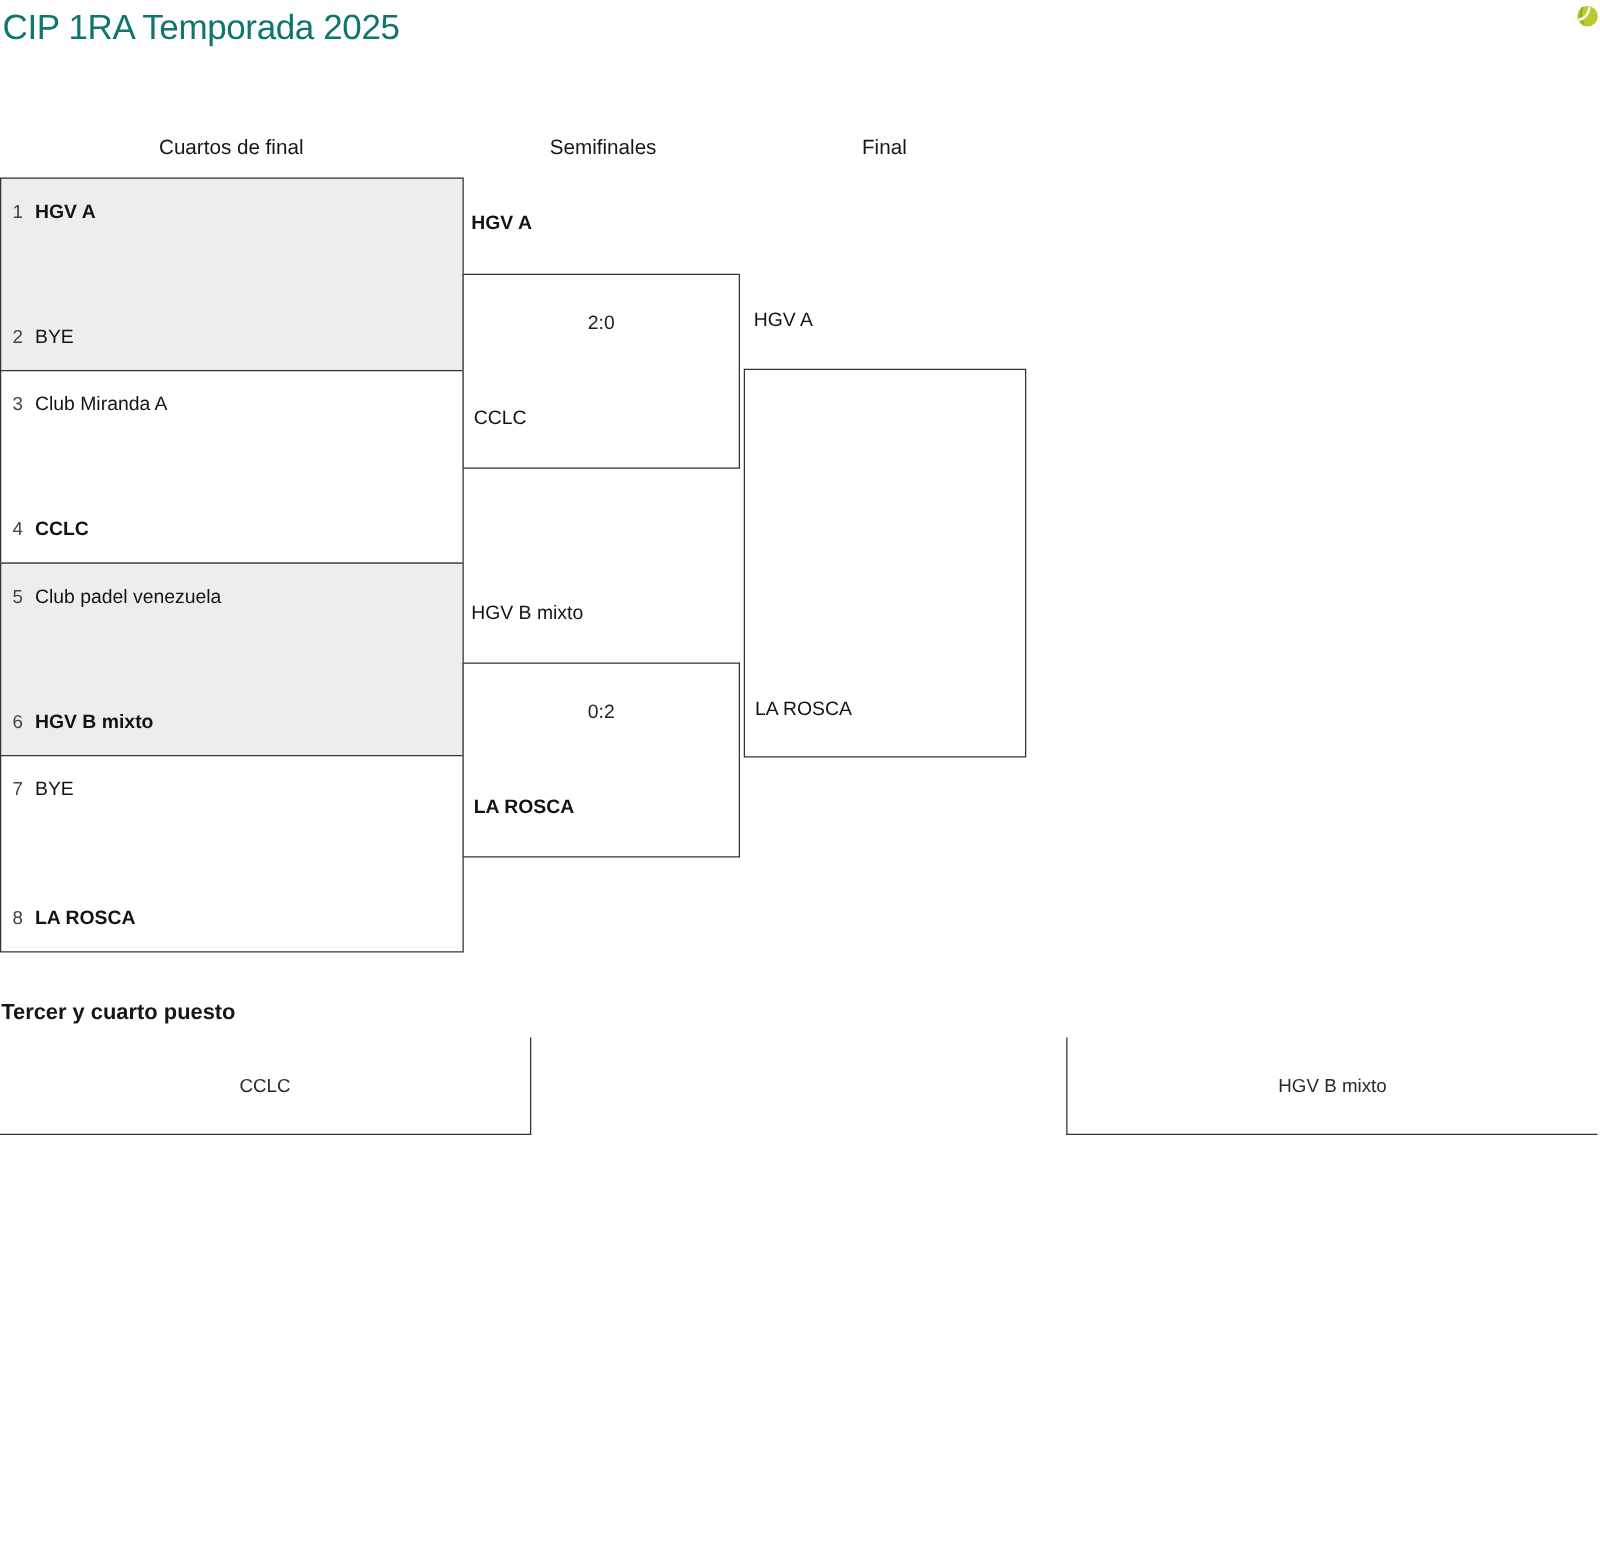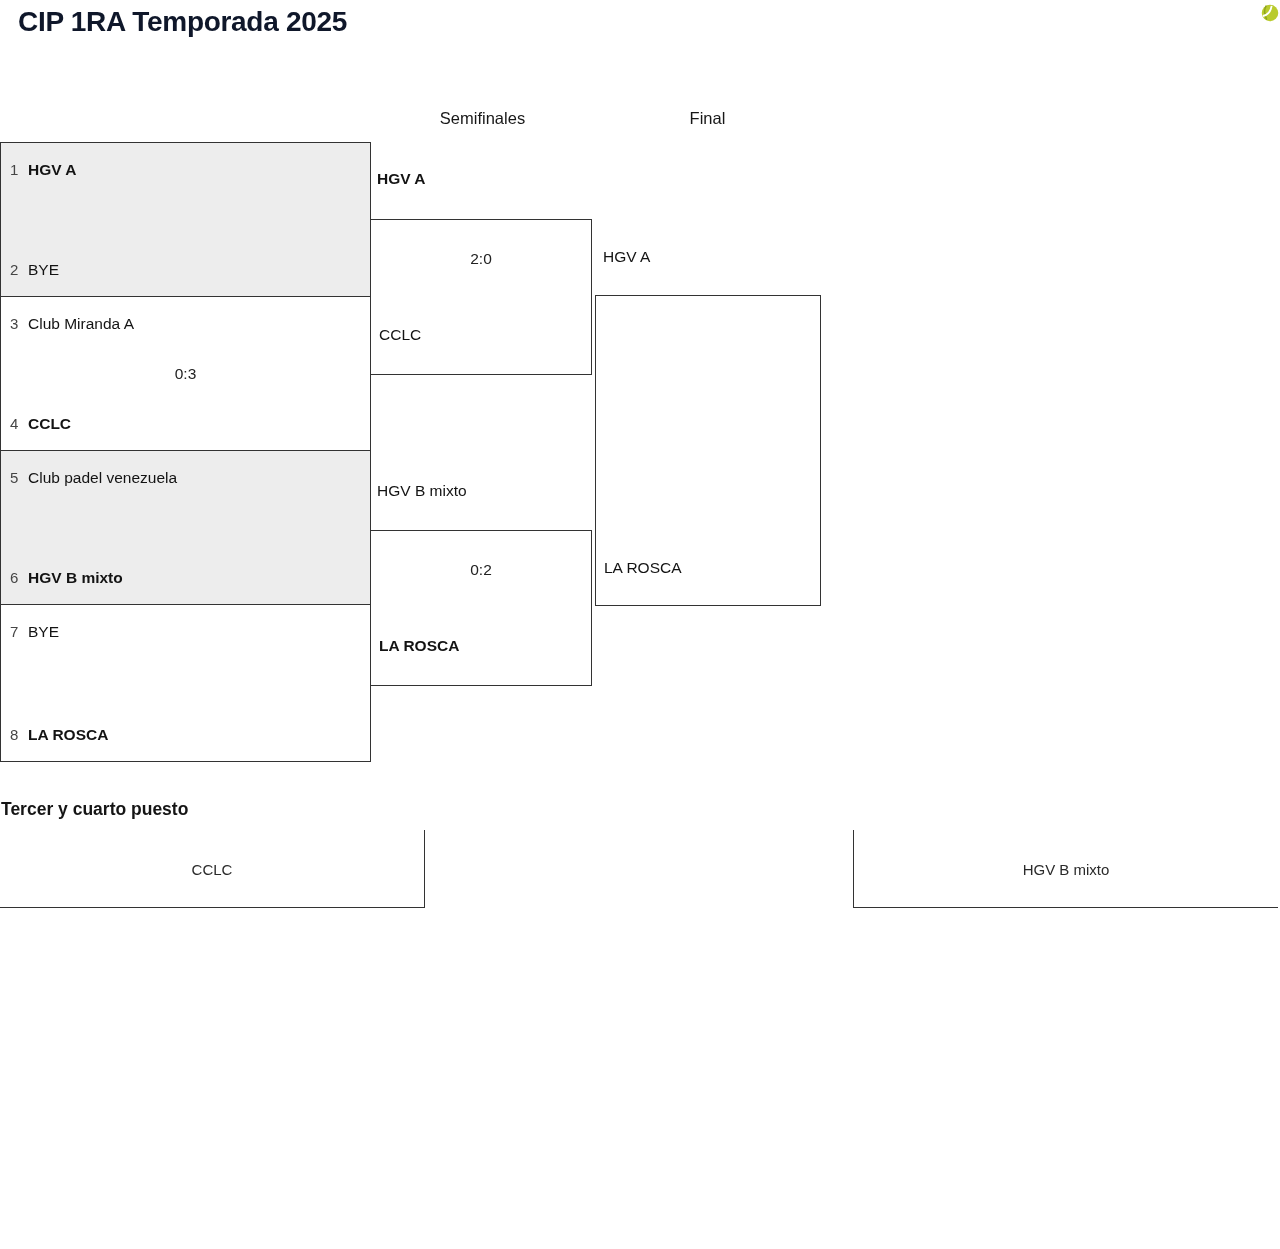--- a/index.html
+++ b/index.html
@@ -1,22 +1,22 @@
 <!DOCTYPE html>
 <html><head>
 <meta charset="utf-8">
 <style>
   html, body { margin:0; padding:0; background:#ffffff; }
   .canvas {
     position:relative; width:1280px; height:1249px; background:#ffffff;
     font-family:"Liberation Sans", sans-serif; color:#151515; overflow:hidden;
   }
   .title-line {
-    position:absolute; left:18px; font-size:28px; font-weight:700;
-    letter-spacing:-0.3px; color:#0f172a; white-space:nowrap;
+    position:absolute; left:2px; font-size:28px; font-weight:400;
+    letter-spacing:-0.3px; color:#0f766e; white-space:nowrap;
   }
   .title-1 { top:6px; }
   .title-2 { top:40px; }
   .ball-icon { position:absolute; left:1261px; top:4px; }
 
   .round-header {
     position:absolute; top:109px; font-size:16.5px; font-weight:500;
     text-align:center; color:#171717;
   }
   .rh-qf { left:0; width:370px; }
@@ -79,41 +79,41 @@
 <div class="canvas">
 
   <svg class="ball-icon" width="18" height="18" viewBox="0 0 24 24" aria-hidden="true">
     <circle cx="12" cy="12" r="11" fill="#b9cb2d"></circle>
     <path d="M7,2.2 C4.2,6.5 4.2,13.5 7.6,21" fill="none" stroke="#8ea31f" stroke-width="2"></path>
     <path d="M2.4,16 C8.5,14.8 13,10 14.2,2.4" fill="none" stroke="#ffffff" stroke-width="2.4"></path>
   </svg>
 
   <div class="title-line title-1">CIP 1RA Temporada 2025</div>
 
+  <div class="round-header rh-qf">Cuartos de final</div>
   <div class="round-header rh-sf">Semifinales</div>
   <div class="round-header rh-f">Final</div>
 
   <div class="match-box qf qf-1 shaded">
     <div class="row row-top">
       <span class="seed">1</span>
       <span class="team winner">HGV A</span>
     </div>
     <div class="score score-mid"></div>
     <div class="row row-bottom">
       <span class="seed">2</span>
       <span class="team">BYE</span>
     </div>
   </div>
 
   <div class="match-box qf qf-2">
     <div class="row row-top">
       <span class="seed">3</span>
       <span class="team">Club Miranda A</span>
     </div>
-    <div class="score score-mid">0:3</div>
     <div class="row row-bottom">
       <span class="seed">4</span>
       <span class="team winner">CCLC</span>
     </div>
   </div>
 
   <div class="match-box qf qf-3 shaded">
     <div class="row row-top">
       <span class="seed">5</span>
       <span class="team">Club padel venezuela</span>

